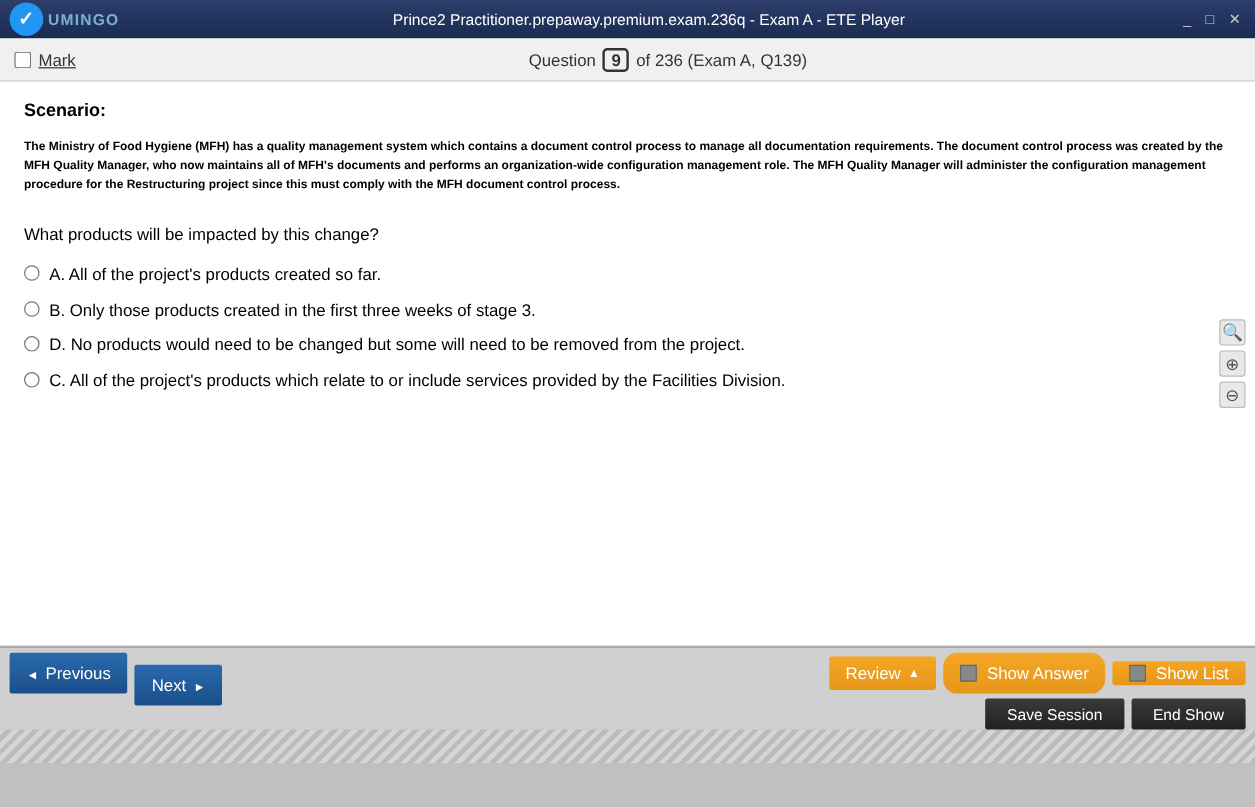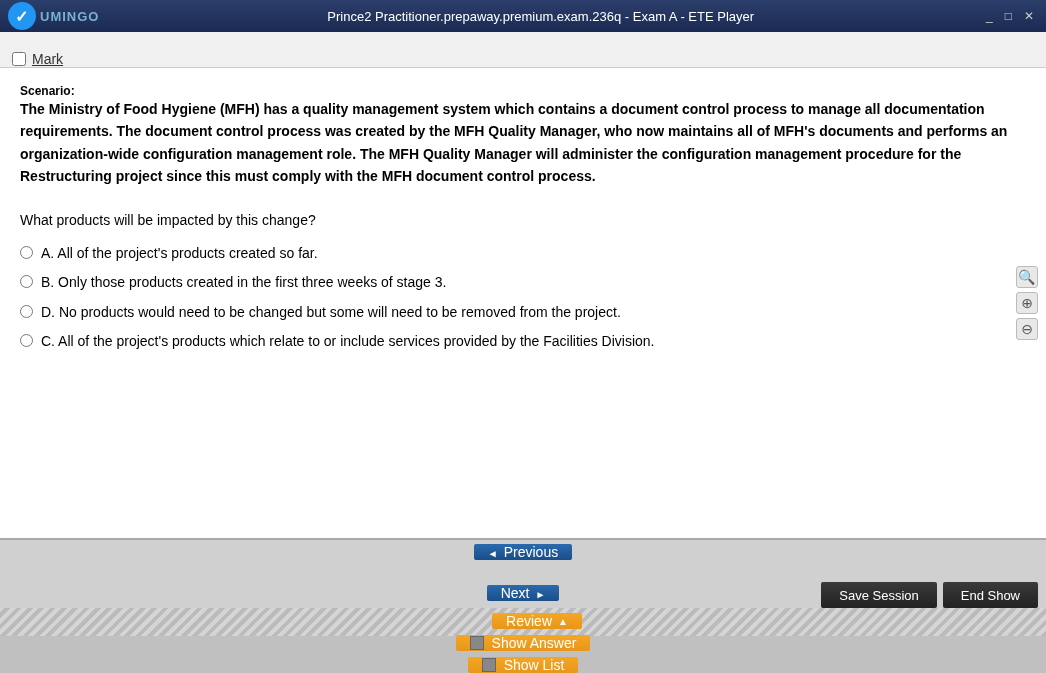--- a/index.html
+++ b/index.html
@@ -68,21 +68,21 @@
       padding: 0 4px;
       font-size: 12px;
     }
 
     
     .toolbar {
       background: #f0f0f0;
       border-bottom: 1px solid #ccc;
       height: 36px;
       display: flex;
-      align-items: flex-end;
+      align-items: center;
       padding: 0 12px;
       gap: 16px;
     }
     .mark-area {
       display: flex;
       align-items: center;
       gap: 6px;
     }
     .mark-checkbox {
       width: 14px;
@@ -115,25 +115,26 @@
     .main-content {
       background: white;
       height: 470px;
       padding: 16px 20px;
       overflow-y: auto;
       position: relative;
     }
 
     .scenario-title {
       font-weight: bold;
-      font-size: 12px;
+      font-size: 15px;
+      margin-bottom: 14px;
     }
 
     .scenario-text {
-      font-size: 14px;
+      font-size: 10px;
       font-weight: bold;
       line-height: 1.6;
       margin-bottom: 24px;
     }
 
     .question-text {
       font-size: 14px;
       margin-bottom: 16px;
     }
 
@@ -196,21 +197,20 @@
       flex-direction: column;
       border-top: 2px solid #aaa;
     }
 
     .nav-row {
       display: flex;
       align-items: center;
       height: 42px;
       padding: 4px 8px;
       gap: 6px;
-      flex-direction: column;
     }
 
     .btn-prev {
       background: linear-gradient(to bottom, #2a6aad, #1a4e8a);
       color: white;
       border: none;
       padding: 0 14px;
       height: 34px;
       cursor: pointer;
       font-size: 14px;
@@ -260,21 +260,21 @@
       background: linear-gradient(to bottom, #f5a623, #e8961a);
       color: white;
       border: none;
       padding: 0 14px;
       height: 34px;
       cursor: pointer;
       font-size: 14px;
       display: flex;
       align-items: center;
       gap: 8px;
-      border-radius: 2px;
+      border-radius: 12px;
     }
 
     .btn-show-list {
       background: linear-gradient(to bottom, #f5a623, #e8961a);
       color: white;
       border: none;
       padding: 0 14px;
       height: 20px;
       cursor: pointer;
       font-size: 14px;
@@ -355,20 +355,25 @@
     <span class="win-btn">_</span>
     <span class="win-btn">□</span>
     <span class="win-btn">✕</span>
   </div>
 </div>
 
 <div class="toolbar">
   <div class="mark-area">
     <input type="checkbox" class="mark-checkbox" style="">
     <span class="mark-label">Mark</span>
+  </div>
+  <div class="question-info">
+    <span>Question</span>
+    <span class="question-number-badge">9</span>
+    <span>of 236 (Exam A, Q139)</span>
   </div>
 </div>
 
 <div class="main-content">
   <div class="scenario-title">Scenario:</div>
   <div class="scenario-text">The Ministry of Food Hygiene (MFH) has a quality management system which contains a document control process to manage all documentation requirements. The document control process was created by the MFH Quality Manager, who now maintains all of MFH's documents and performs an organization-wide configuration management role. The MFH Quality Manager will administer the configuration management procedure for the Restructuring project since this must comply with the MFH document control process.</div>
   <div class="question-text">What products will be impacted by this change?</div>
   <ul class="answer-options">
     <li class="answer-option">
       <input type="radio" name="answer" id="optA" style="">

